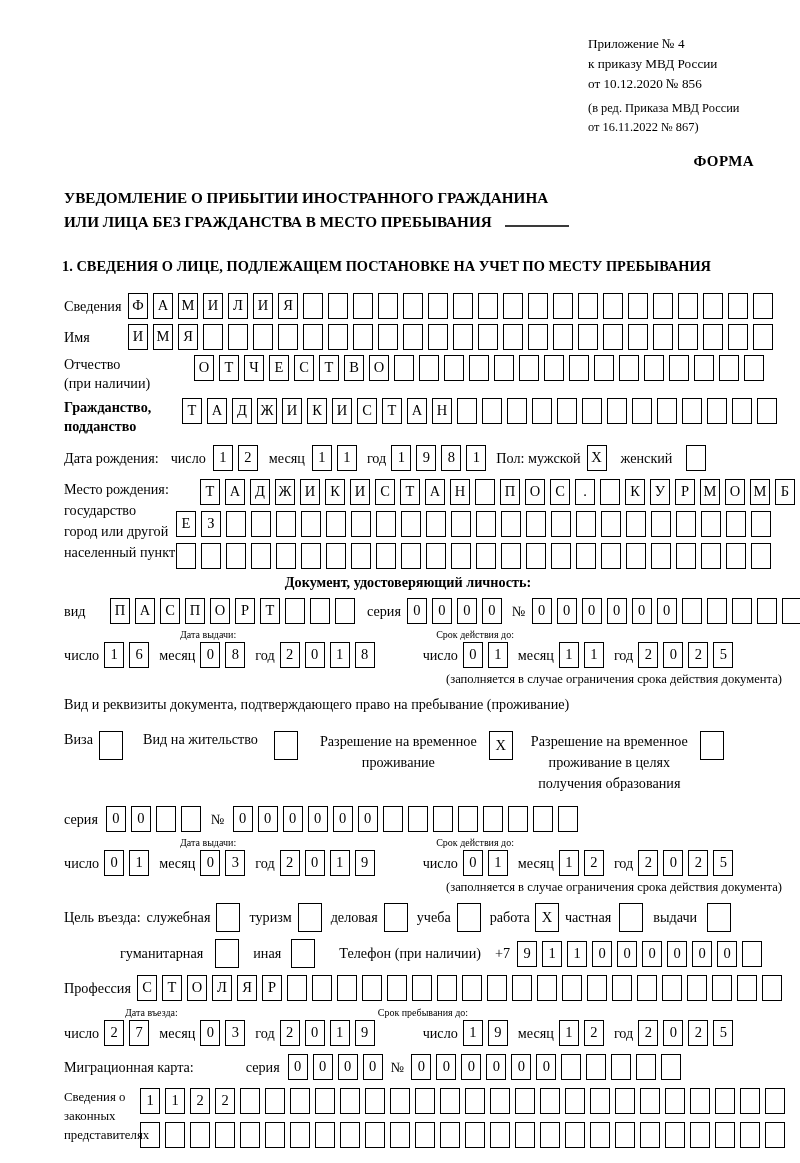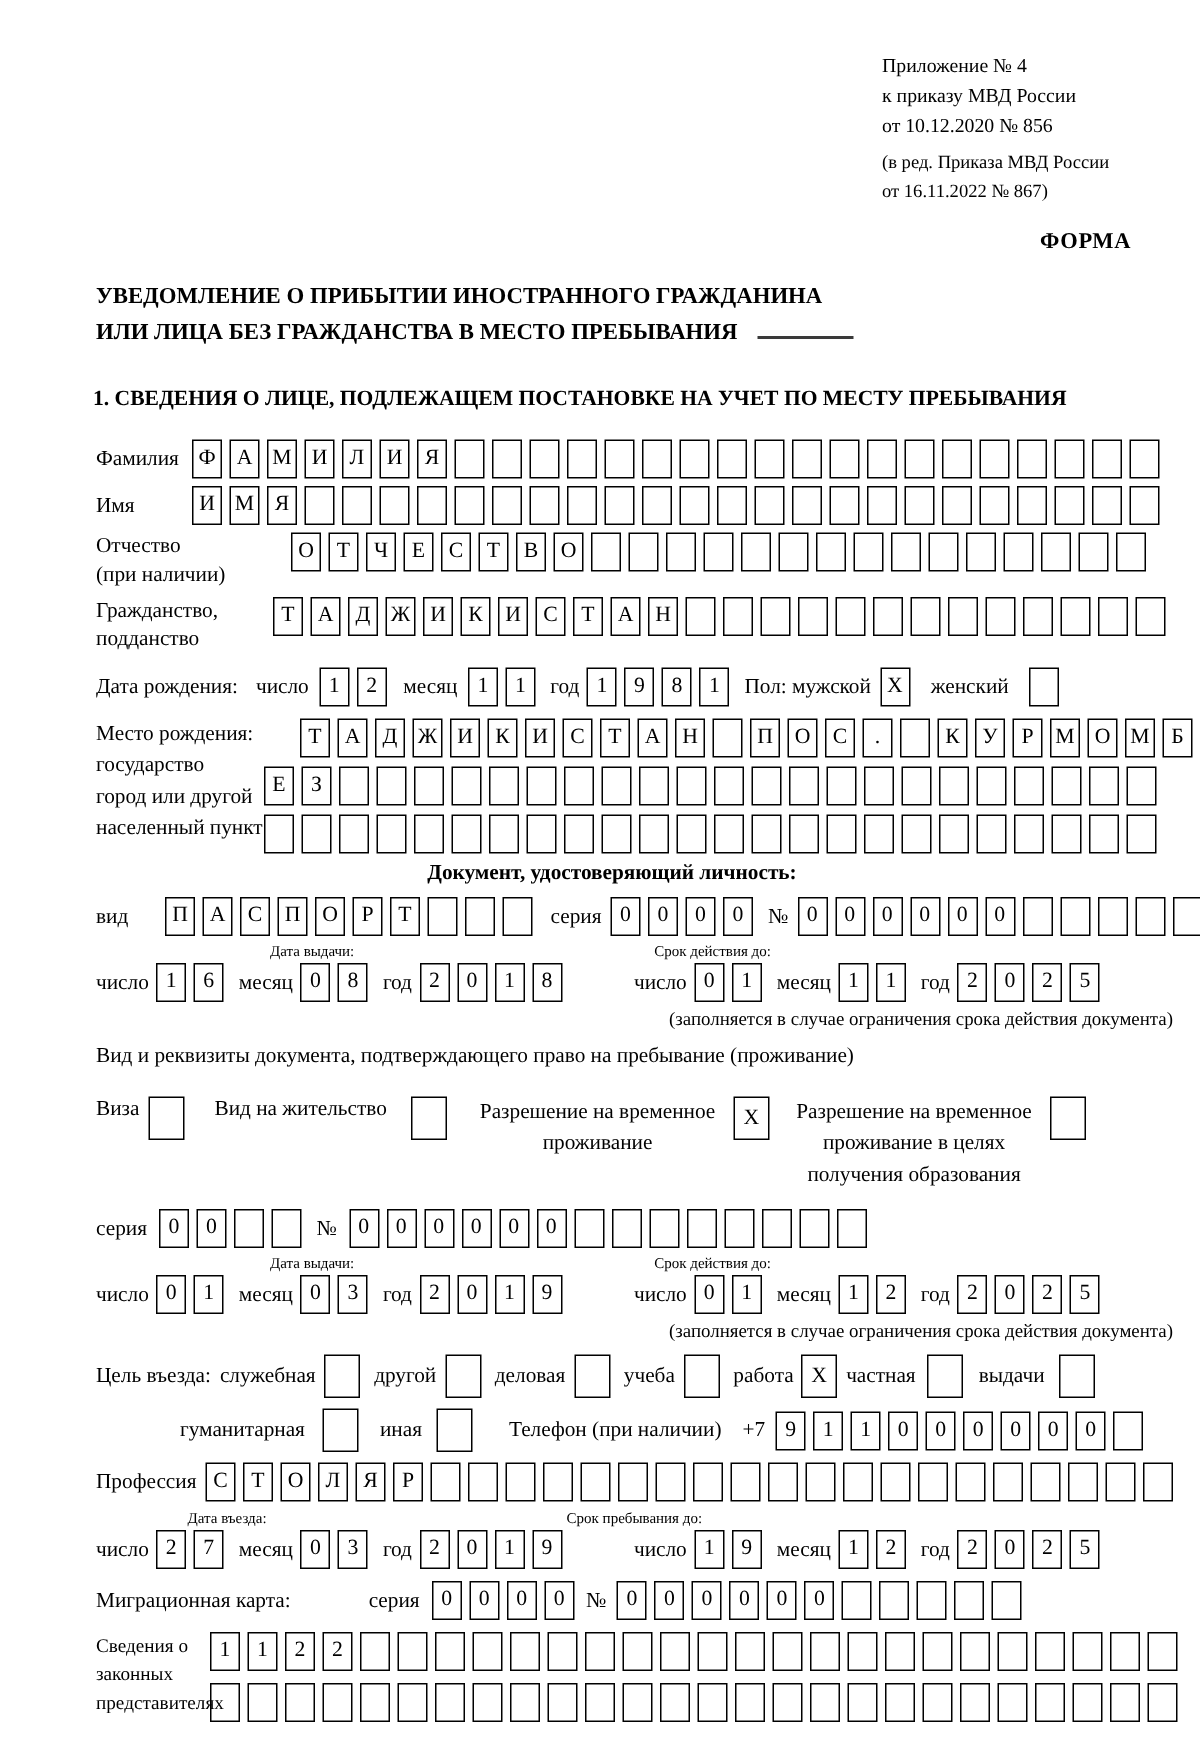--- a/index.html
+++ b/index.html
@@ -19,21 +19,21 @@
   .cell{box-sizing:border-box;width:20px;height:26px;border:1.6px solid #000;
         font-size:14.5px;line-height:23px;text-align:center;flex-shrink:0;
         font-family:"Liberation Serif",serif;}
   .cb .cell{width:24px;height:29px;line-height:26px;}
   .dg{display:flex;align-items:center;}
   .dg .lbl{margin-right:5px;}
   .dg .yl{margin-left:10px;}
   .dh{font-size:10px;}
   .note{font-size:12.6px;}
   .center-b{text-align:center;font-weight:bold;font-size:14.2px;margin:2px 40px 7px 0;}
-  .w64{width:64px;} .w73{width:73px;} .w118{width:118px;} .w130{width:130px;} .w136{width:136px;}
+  .w64{width:64px;} .w73{width:73px;} .w118{width:118px;font-weight:bold;} .w130{width:130px;} .w136{width:136px;}
   .mlines{line-height:19px;}
   .replbl{width:76px;font-size:12.8px;line-height:19px;flex-shrink:0;white-space:nowrap;}
 </style>
 </head>
 <body>
 
 <div class="page">
 
   <div class="annex">
     <div>Приложение № 4</div>
@@ -50,21 +50,21 @@
   <div class="title">
     <div>УВЕДОМЛЕНИЕ О ПРИБЫТИИ ИНОСТРАННОГО ГРАЖДАНИНА</div>
     <div>
       <span>ИЛИ ЛИЦА БЕЗ ГРАЖДАНСТВА В МЕСТО ПРЕБЫВАНИЯ</span><span class="blank"></span>
     </div>
   </div>
 
   <div class="sec">1. СВЕДЕНИЯ О ЛИЦЕ, ПОДЛЕЖАЩЕМ ПОСТАНОВКЕ НА УЧЕТ ПО МЕСТУ ПРЕБЫВАНИЯ</div>
 
   <div class="row">
-    <span class="lbl w64">Фамилия</span>
+    <span class="lbl w64">Сведения</span>
     <span class="cells">
         <span class="cell">Ф</span>
         <span class="cell">А</span>
         <span class="cell">М</span>
         <span class="cell">И</span>
         <span class="cell">Л</span>
         <span class="cell">И</span>
         <span class="cell">Я</span>
         <span class="cell"></span>
         <span class="cell"></span>
@@ -492,21 +492,21 @@
   </div>
 
   <div class="note" style="text-align:right;margin:-1px 10px 8px 0;">(заполняется в случае ограничения срока действия документа)</div>
 
   <div class="row">
     <span class="lbl">Цель въезда:</span>
     <span class="lbl" style="margin-left:6px;">служебная</span>
     <span class="cells cb" style="margin-left:6px;">
         <span class="cell"></span>
       </span>
-    <span class="lbl" style="margin-left:9px;">другой</span>
+    <span class="lbl" style="margin-left:9px;">туризм</span>
     <span class="cells cb" style="margin-left:6px;">
         <span class="cell"></span>
       </span>
     <span class="lbl" style="margin-left:9px;">деловая</span>
     <span class="cells cb" style="margin-left:6px;">
         <span class="cell"></span>
       </span>
     <span class="lbl" style="margin-left:9px;">учеба</span>
     <span class="cells cb" style="margin-left:6px;">
         <span class="cell"></span>

